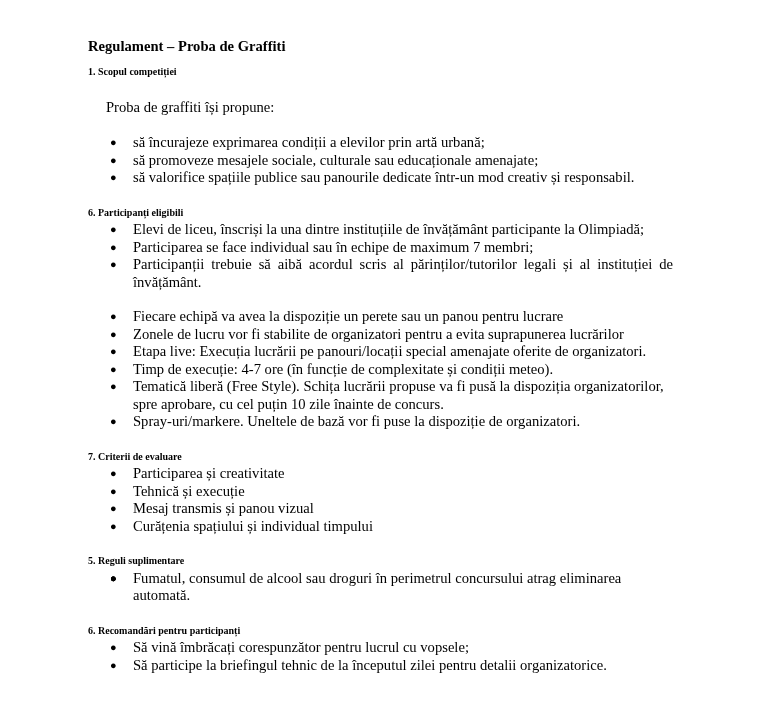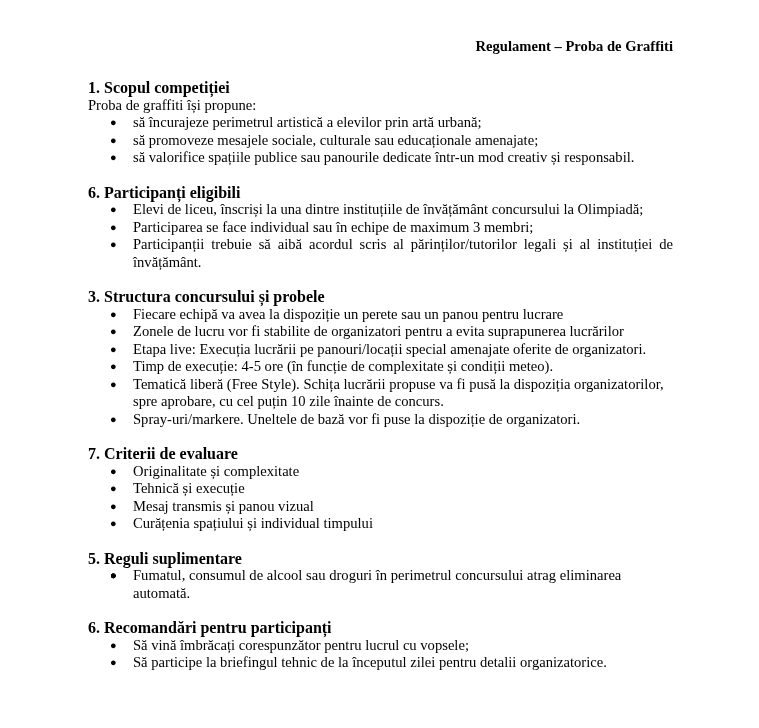--- a/index.html
+++ b/index.html
@@ -3,78 +3,77 @@
 <meta charset="utf-8">
 <style>
   html, body { margin: 0; padding: 0; background: #ffffff; }
   body {
     width: 759px; height: 728px; overflow: hidden; position: relative;
     font-family: "Liberation Serif", "DejaVu Serif", serif;
     font-size: 14.6px; color: #000;
   }
   .page { position: absolute; left: 88px; top: 38px; width: 585px; }
   .title {
-    text-align: right; font-weight: bold; font-size: 14.6px;
-    line-height: 17px; margin: 0 0 24px 0; padding-left: 0;
+    text-align: left; font-weight: bold; font-size: 14.6px;
+    line-height: 17px; margin: 0 0 8px 0; padding-left: 0;
   }
   .section { margin-bottom: 17px; }
   .section h2 {
-    font-size: 16px; font-weight: bold; margin: 0; line-height: 17.5px;
+    font-size: 10px; font-weight: bold; margin: 0; line-height: 17.5px;
   }
-  .intro { margin: 0; line-height: 17.5px; }
+  .intro { margin: 18px; line-height: 17.5px; }
   ul { list-style: none; margin: 0; padding: 0; }
   li {
     position: relative; padding-left: 45px; line-height: 17.5px;
     text-align: justify;
   }
   li .bullet {
     position: absolute; left: 22px; top: 0; font-size: 11px;
   }
 </style>
 </head>
 <body>
 
 <div class="page">
   <div class="title">Regulament – Proba de Graffiti</div>
 
   <div class="section">
     <h2>1. Scopul competiției</h2>
     <p class="intro">Proba de graffiti își propune:</p>
     <ul>
-      <li><span class="bullet">●</span><span>să încurajeze perimetrul artistică a elevilor prin artă urbană;</span></li>
+      <li><span class="bullet">●</span><span>să încurajeze exprimarea condiții a elevilor prin artă urbană;</span></li>
       <li><span class="bullet">●</span><span>să promoveze mesajele sociale, culturale sau educaționale amenajate;</span></li>
       <li><span class="bullet">●</span><span>să valorifice spațiile publice sau panourile dedicate într-un mod creativ și responsabil.</span></li>
     </ul>
   </div>
 
   <div class="section">
     <h2>6. Participanți eligibili</h2>
     <ul>
-      <li><span class="bullet">●</span><span>Elevi de liceu, înscriși la una dintre instituțiile de învățământ concursului la Olimpiadă;</span></li>
-      <li><span class="bullet">●</span><span>Participarea se face individual sau în echipe de maximum 3 membri;</span></li>
+      <li><span class="bullet">●</span><span>Elevi de liceu, înscriși la una dintre instituțiile de învățământ participante la Olimpiadă;</span></li>
+      <li><span class="bullet">●</span><span>Participarea se face individual sau în echipe de maximum 7 membri;</span></li>
       <li><span class="bullet">●</span><span>Participanții trebuie să aibă acordul scris al părinților/tutorilor legali și al instituției de învățământ.</span></li>
     </ul>
   </div>
 
   <div class="section">
-    <h2>3. Structura concursului și probele</h2>
     <ul>
       <li><span class="bullet">●</span><span>Fiecare echipă va avea la dispoziție un perete sau un panou pentru lucrare</span></li>
       <li><span class="bullet">●</span><span>Zonele de lucru vor fi stabilite de organizatori pentru a evita suprapunerea lucrărilor</span></li>
       <li><span class="bullet">●</span><span>Etapa live: Execuția lucrării pe panouri/locații special amenajate oferite de organizatori.</span></li>
-      <li><span class="bullet">●</span><span>Timp de execuție: 4-5 ore (în funcție de complexitate și condiții meteo).</span></li>
+      <li><span class="bullet">●</span><span>Timp de execuție: 4-7 ore (în funcție de complexitate și condiții meteo).</span></li>
       <li style="text-align:left"><span class="bullet">●</span><span>Tematică liberă (Free Style). Schița lucrării propuse va fi pusă la dispoziția organizatorilor, spre aprobare, cu cel puțin 10 zile înainte de concurs.</span></li>
       <li><span class="bullet">●</span><span>Spray-uri/markere. Uneltele de bază vor fi puse la dispoziție de organizatori.</span></li>
     </ul>
   </div>
 
   <div class="section">
     <h2>7. Criterii de evaluare</h2>
     <ul>
-      <li><span class="bullet">●</span><span>Originalitate și complexitate</span></li>
+      <li><span class="bullet">●</span><span>Participarea și creativitate</span></li>
       <li><span class="bullet">●</span><span>Tehnică și execuție</span></li>
       <li><span class="bullet">●</span><span>Mesaj transmis și panou vizual</span></li>
       <li><span class="bullet">●</span><span>Curățenia spațiului și individual timpului</span></li>
     </ul>
   </div>
 
   <div class="section">
     <h2>5. Reguli suplimentare</h2>
     <ul>
       <li><span class="bullet">●</span></li>

